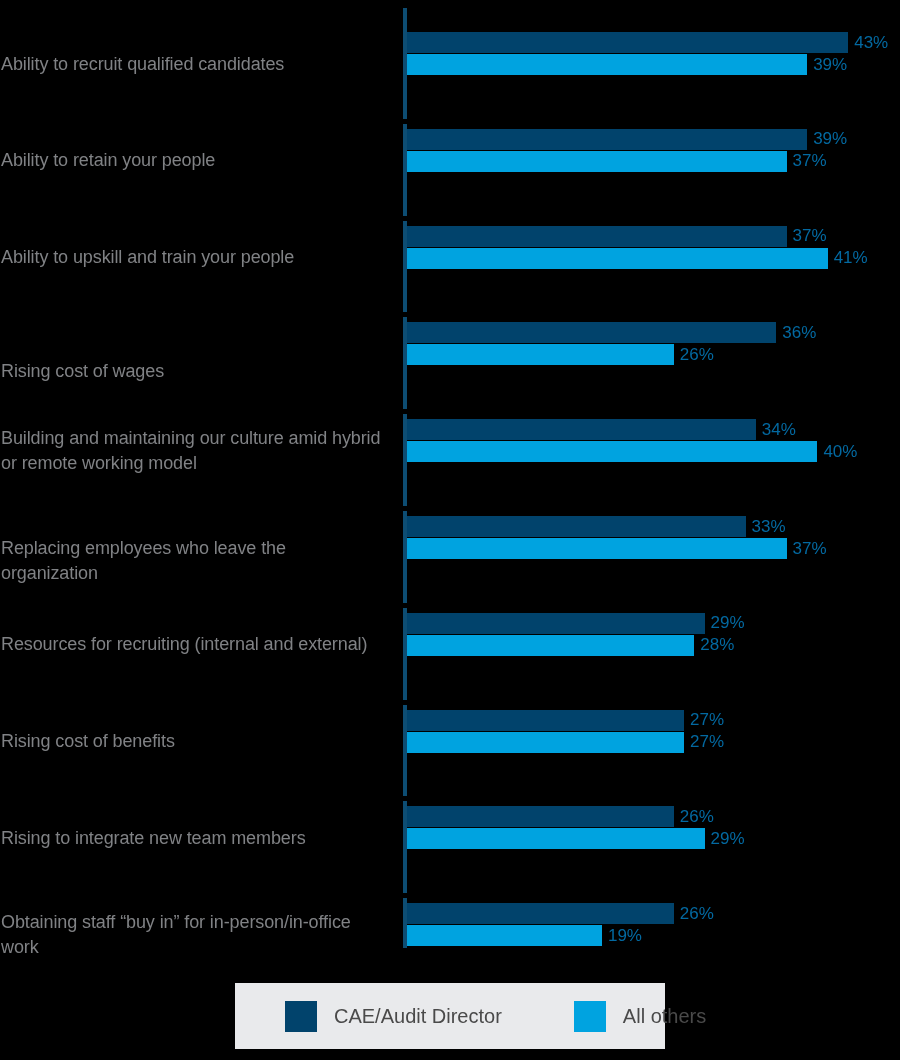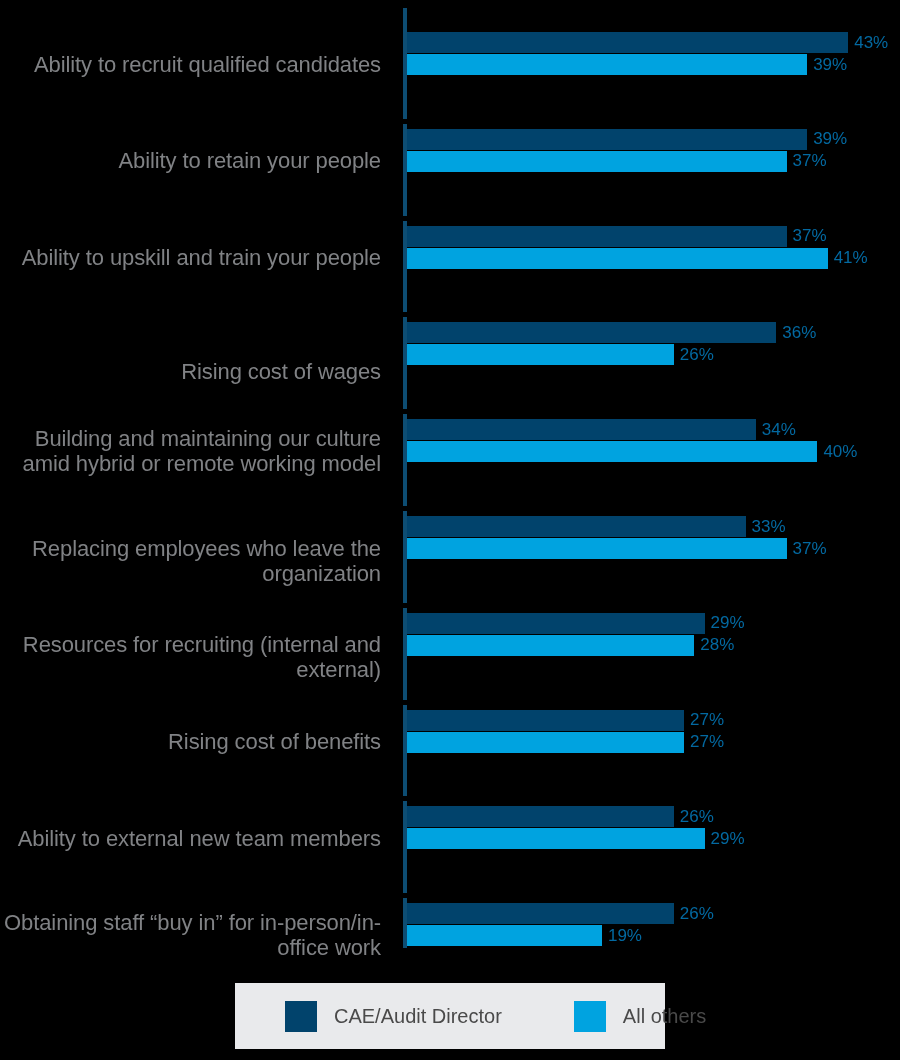--- a/index.html
+++ b/index.html
@@ -47,23 +47,22 @@
     left: 403px;
     width: 4px;
     height: 5px;
     background: #000000;
   }
 
   .cat-label {
     position: absolute;
     right: 519px;       
     width: 380px;
-    text-align: right;
     color: #808285;
-    font-size: 22px;
+    font-size: 18px;
     line-height: 25px;
     letter-spacing: -0.1px;
   }
 
   .bar-row {
     position: absolute;
     left: 407px;
     height: 21px;
   }
   .bar {
@@ -215,21 +214,21 @@
             <div class="bar series-0" style="width: 100%;"></div>
             <span class="bar-value" style="left: 100%;">27%</span>
           </div>
           <div class="bar-row" style="top: 30px; width: 277.02px;">
             <div class="bar series-1" style="width: 100%;"></div>
             <span class="bar-value" style="left: 100%;">27%</span>
           </div>
         </div>
         <div class="category-group" style="top: 798.4px;">
           <div class="axis-gap" style="top: -2px;"></div>
-          <div class="cat-label" style="top: 27.5px;">Ability to external new team members</div>
+          <div class="cat-label" style="top: 27.5px;">Rising to integrate new team members</div>
           <div class="bar-row" style="top: 8px; width: 266.76px;">
             <div class="bar series-0" style="width: 100%;"></div>
             <span class="bar-value" style="left: 100%;">26%</span>
           </div>
           <div class="bar-row" style="top: 30px; width: 297.54px;">
             <div class="bar series-1" style="width: 100%;"></div>
             <span class="bar-value" style="left: 100%;">29%</span>
           </div>
         </div>
         <div class="category-group" style="top: 895.2px;">

